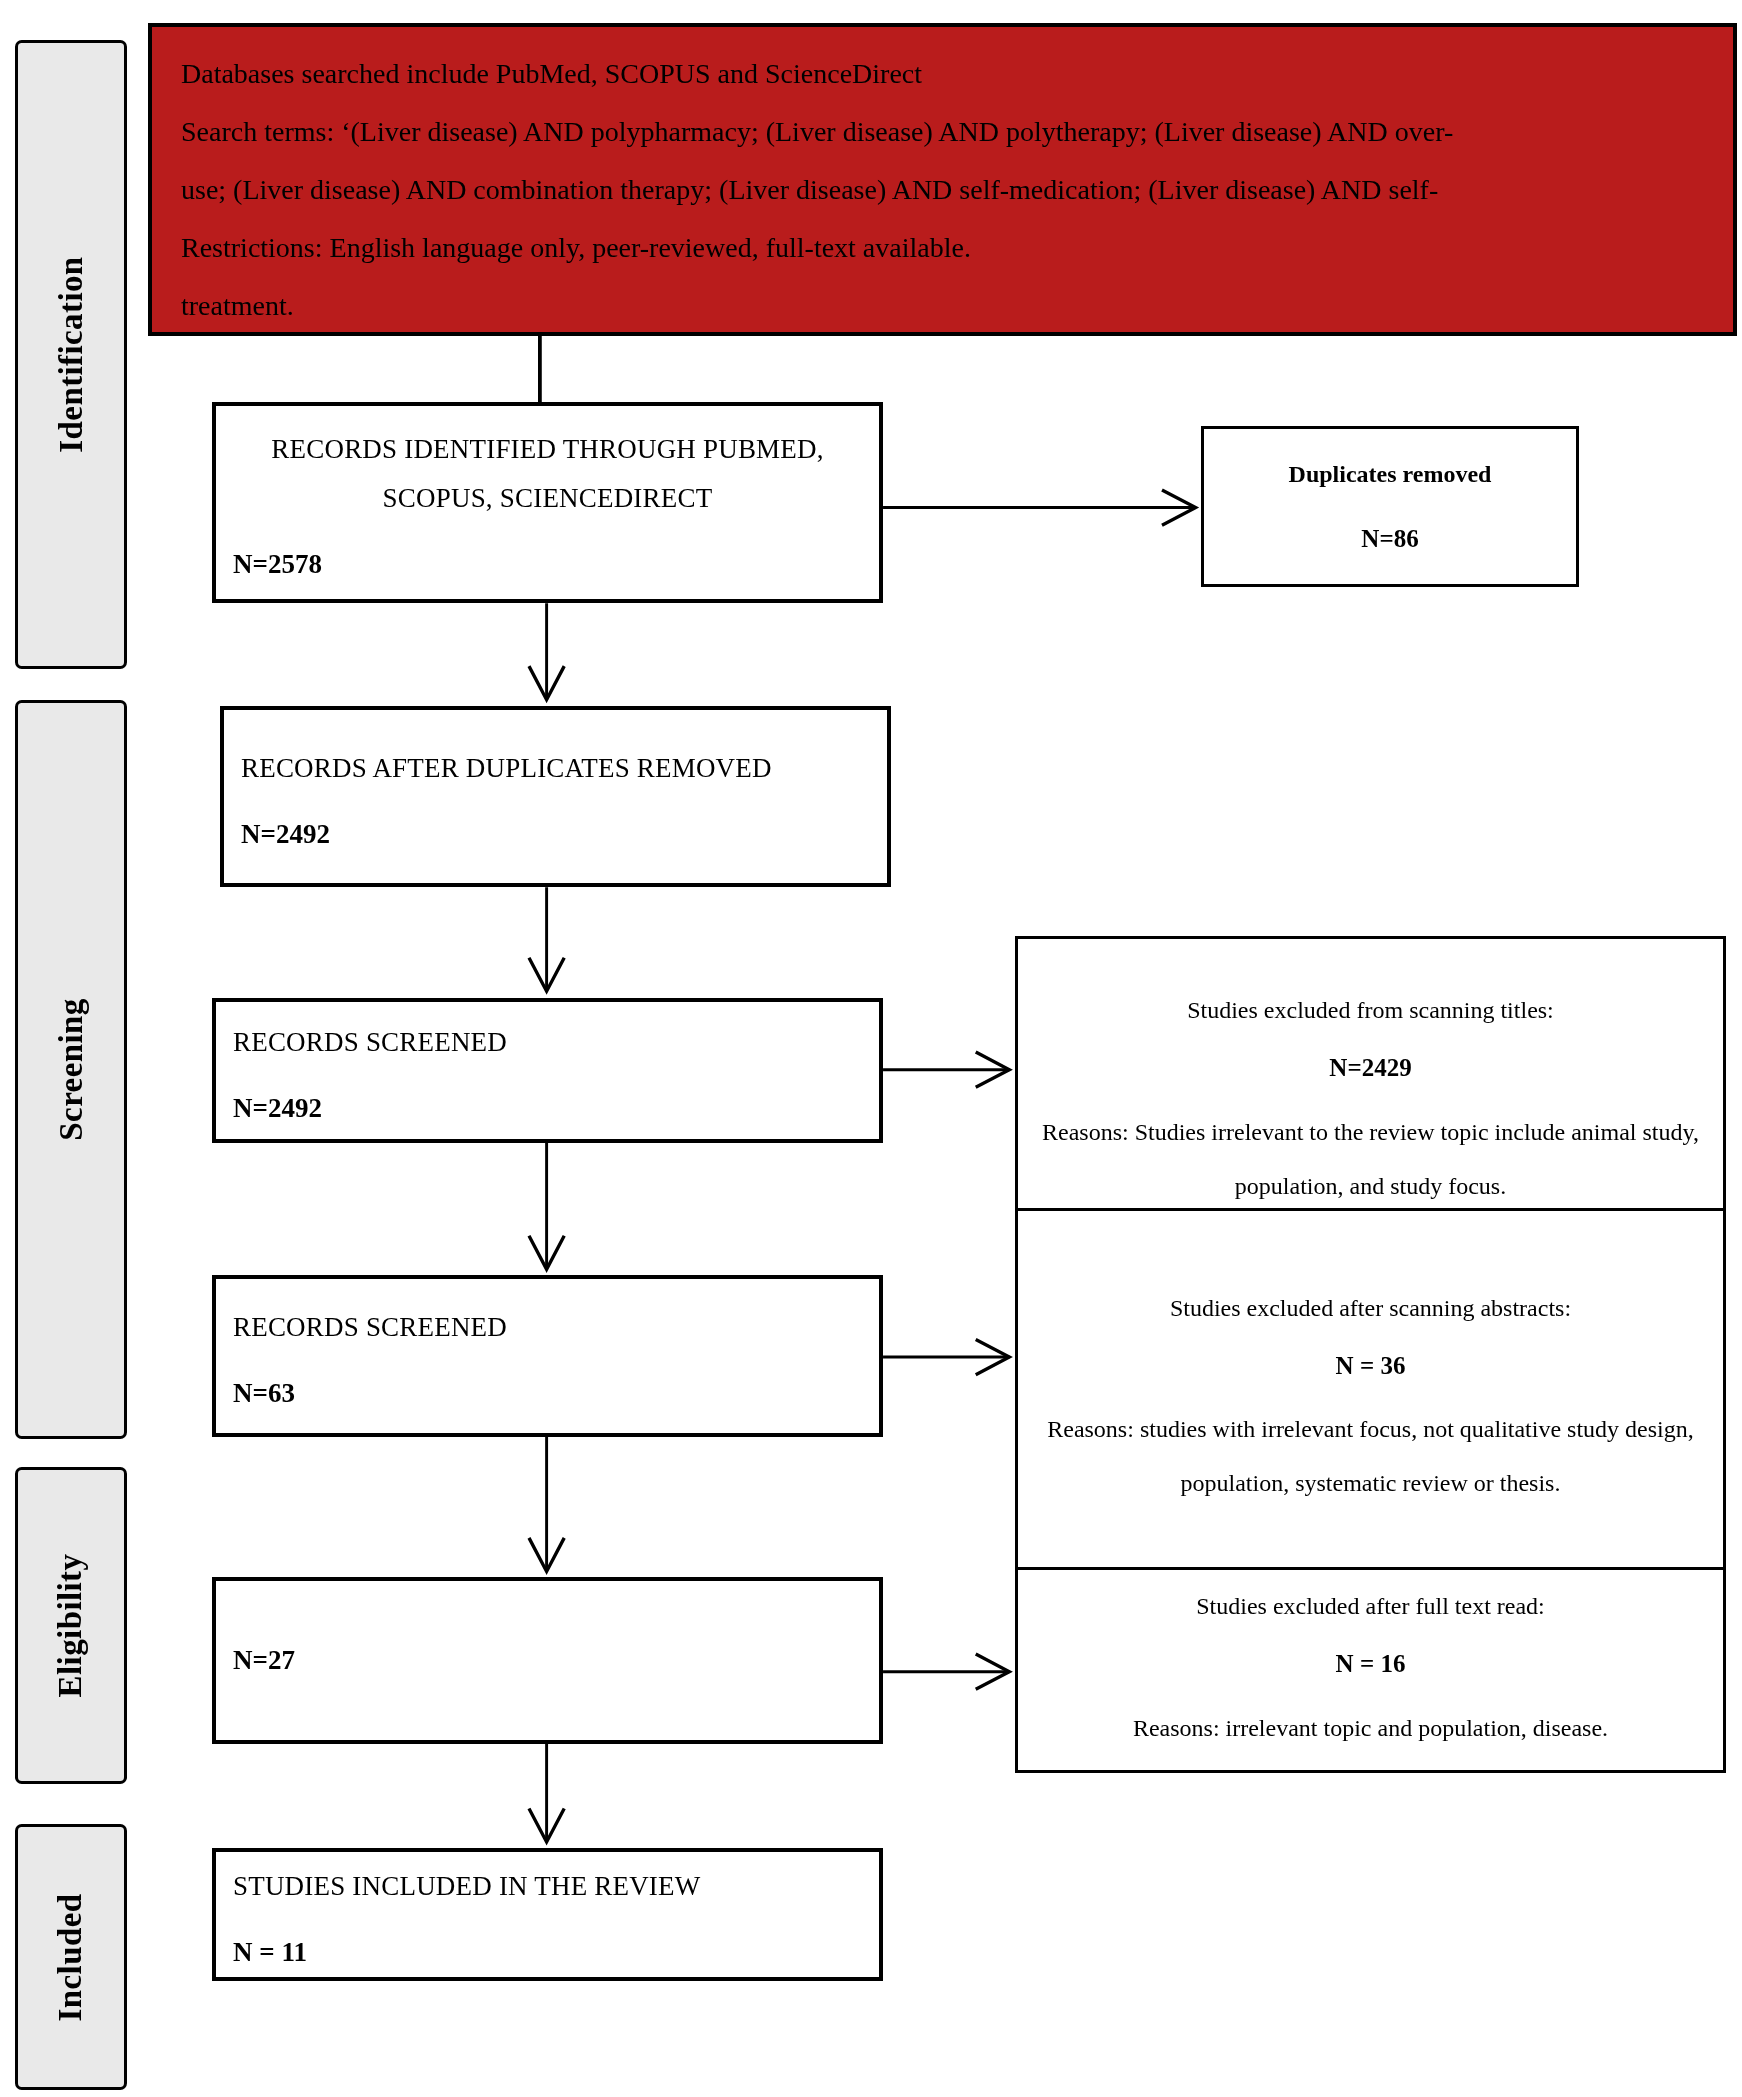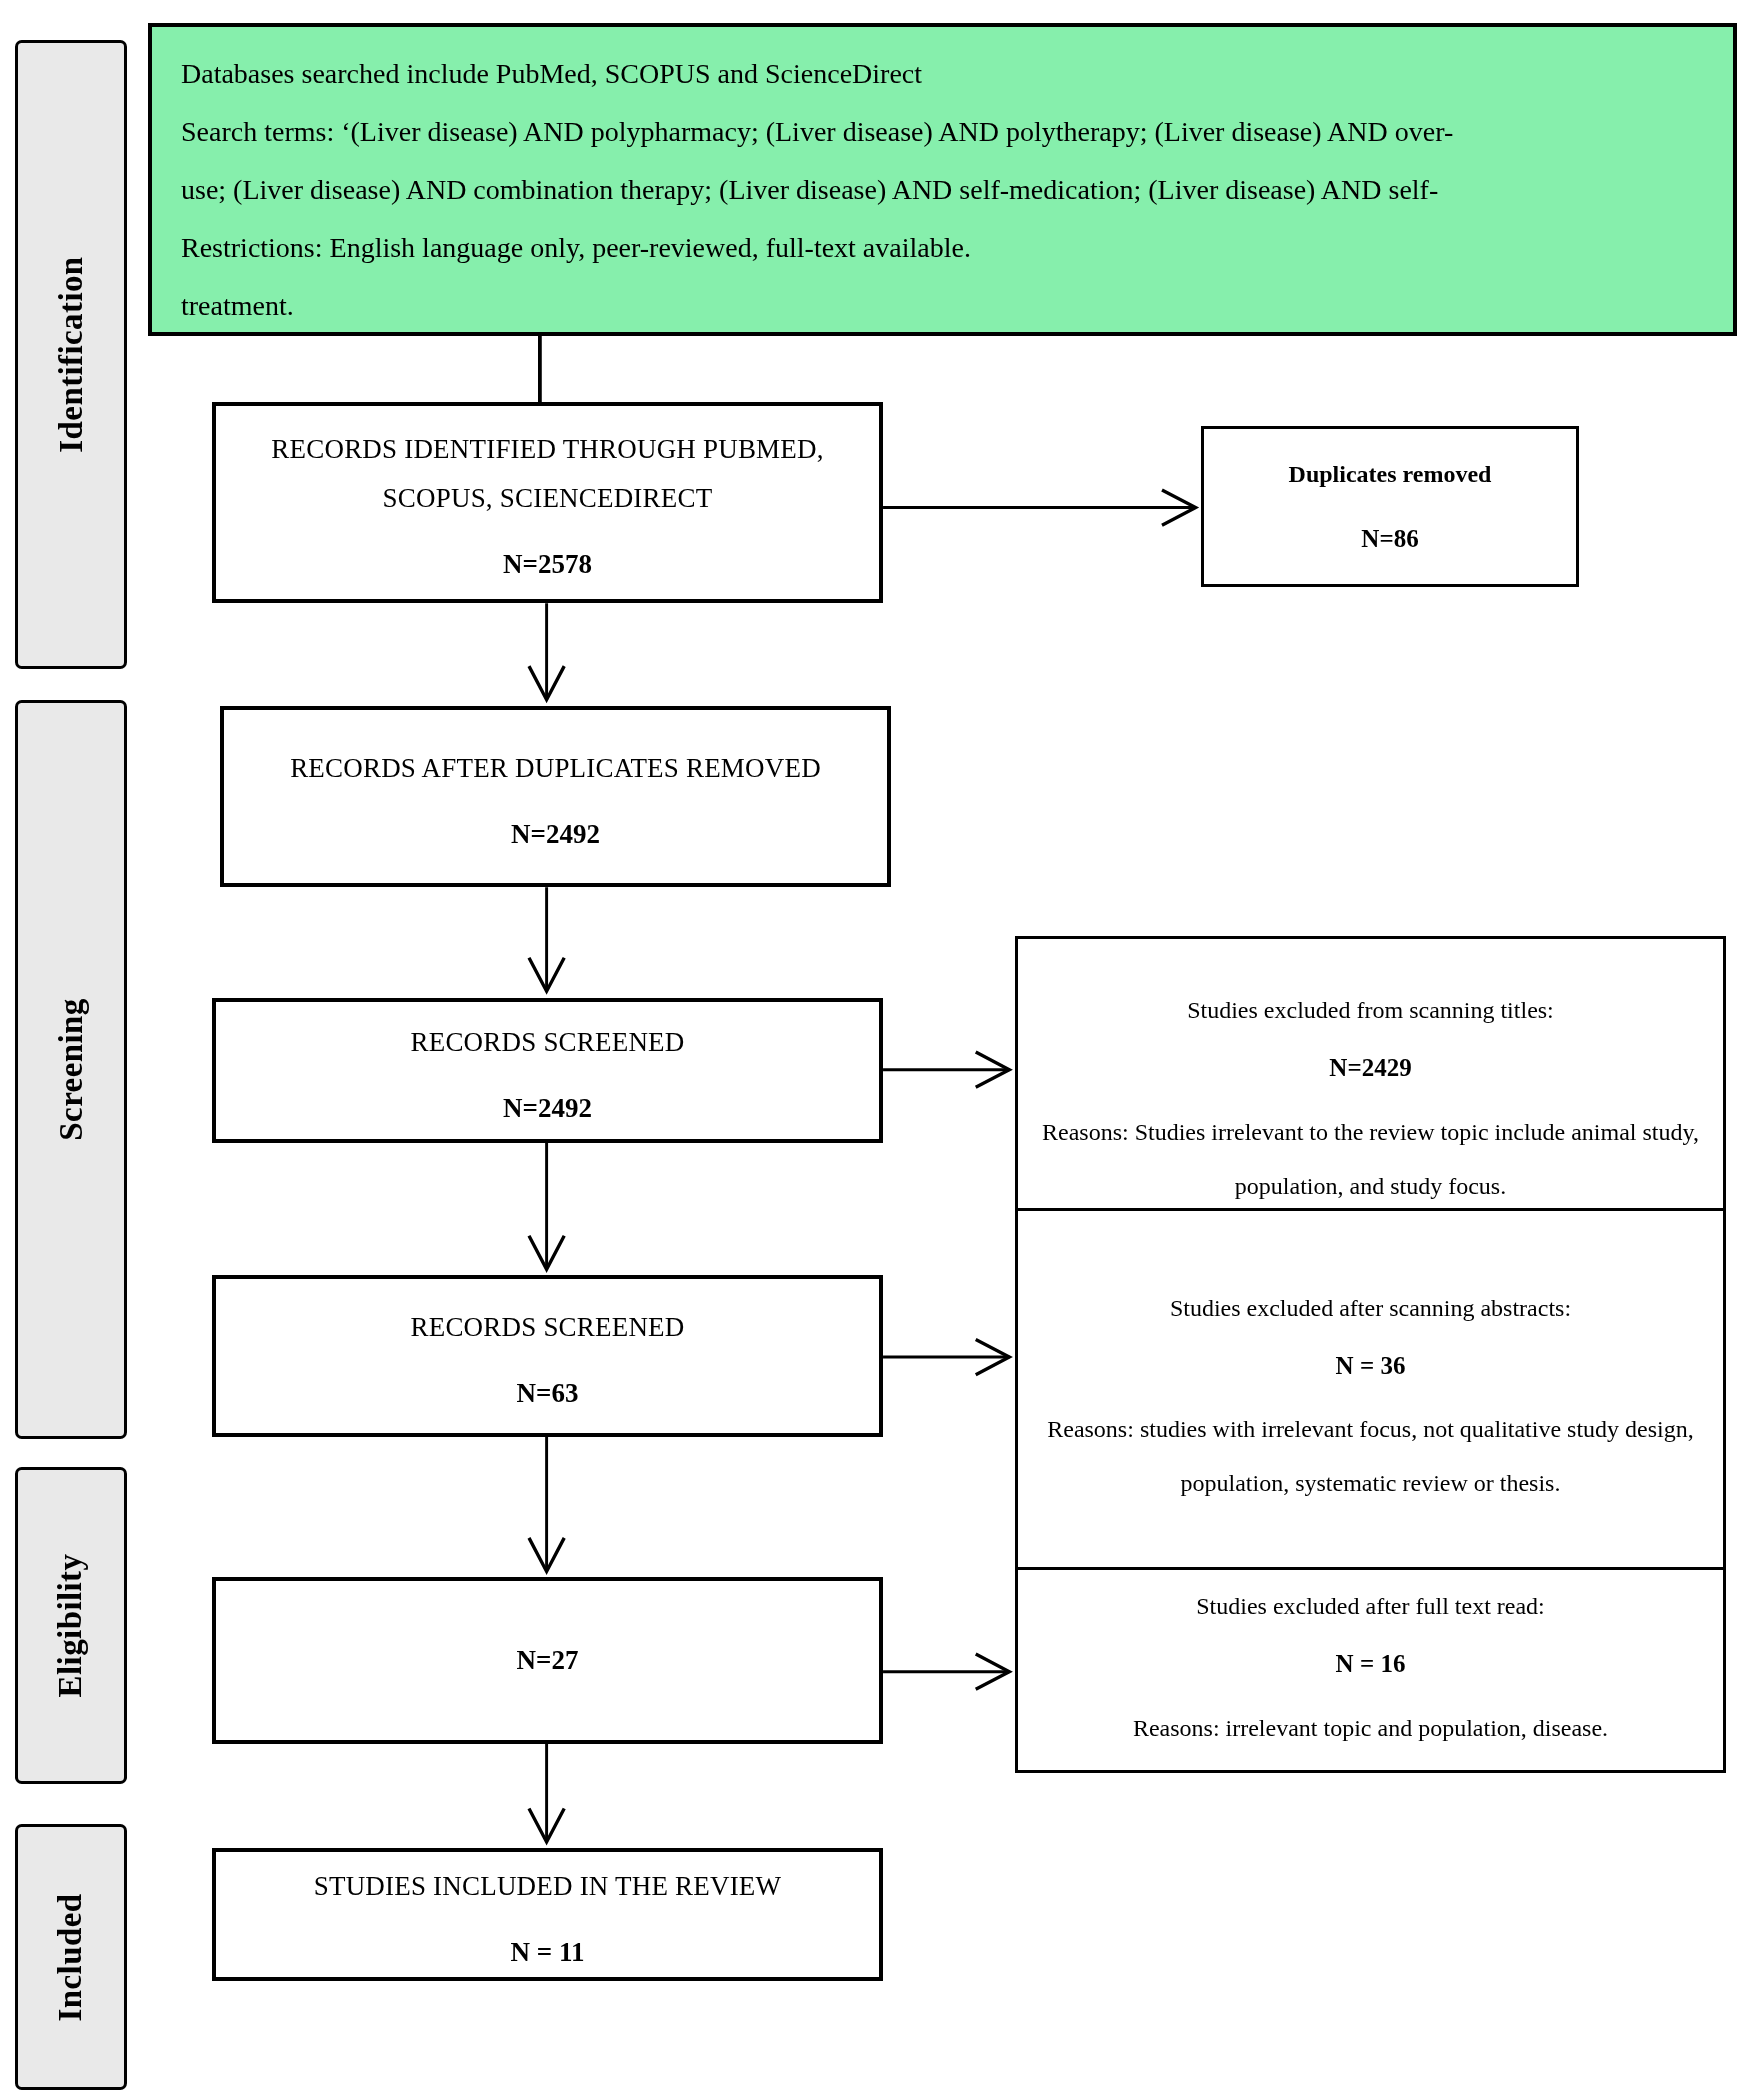--- a/index.html
+++ b/index.html
@@ -32,41 +32,41 @@
     font-size:33px;
     letter-spacing:0.4px;
   }
   
   .topbox {
     position:absolute;
     left:148px; top:23px;
     width:1589px; height:313px;
     border:4.6px solid #000;
     box-sizing:border-box;
-    background:#86efac;
+    background:#b91c1c;
     padding:17.6px 29px 0 29px;
   }
   .tline {
     font-size:28px;
     line-height:58px;
     height:58px;
     white-space:nowrap;
     overflow:hidden;
   }
   
   .fbox {
     position:absolute;
     left:212px;
     width:671px;
     border:4.6px solid #000;
     box-sizing:border-box;
     background:#fff;
     display:flex;
     flex-direction:column;
-    align-items:center;
+    align-items:flex-start;
     justify-content:center;
     text-align:center;
     padding:7px 17px;
     gap:26px;
   }
   .ftitle { font-size:27px; line-height:49px; letter-spacing:0.2px; }
   .fcount { font-size:27px; font-weight:bold; }
   
   .rbox {
     position:absolute;

